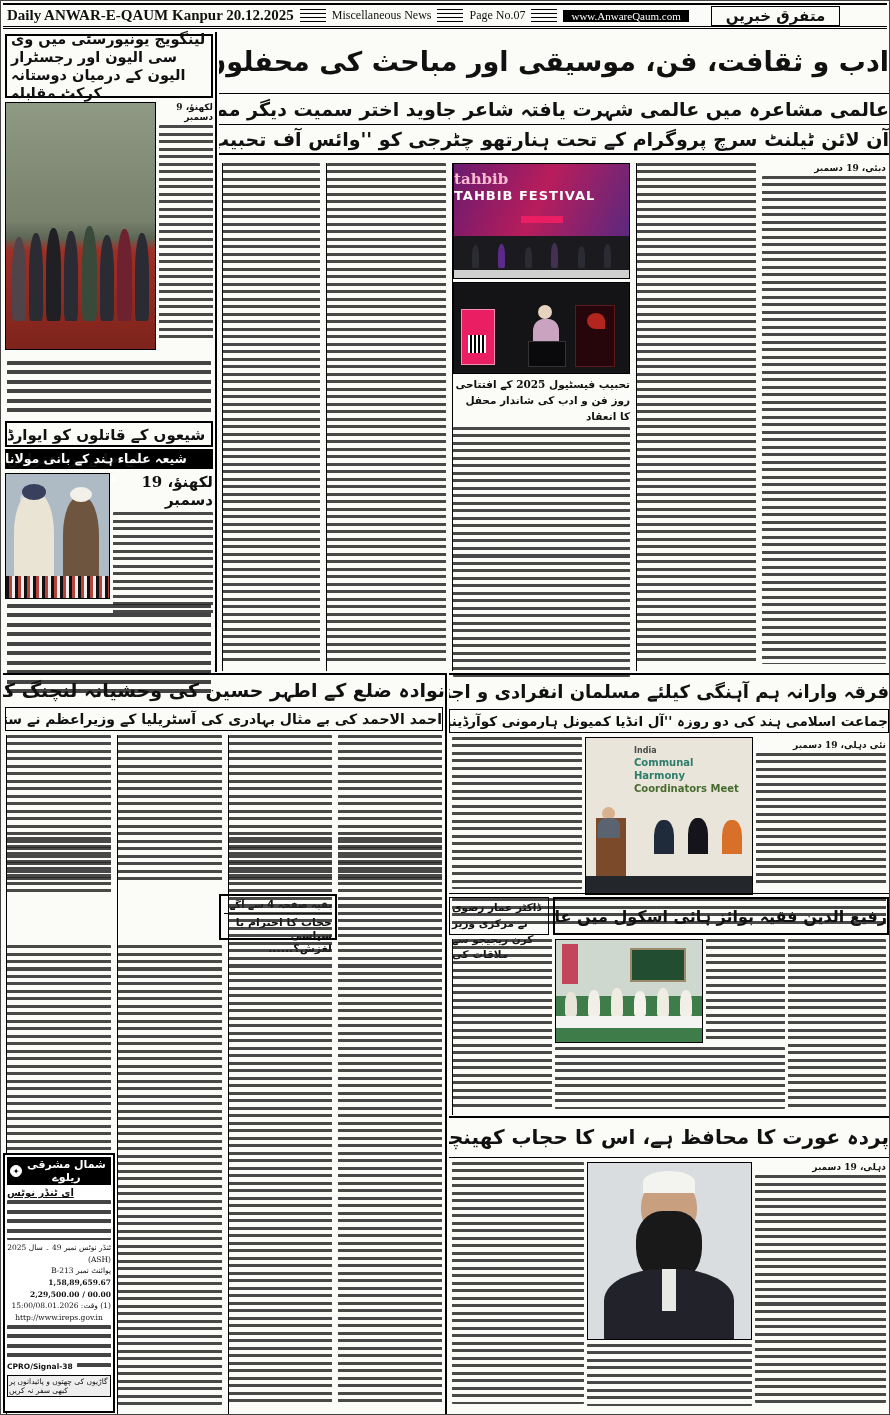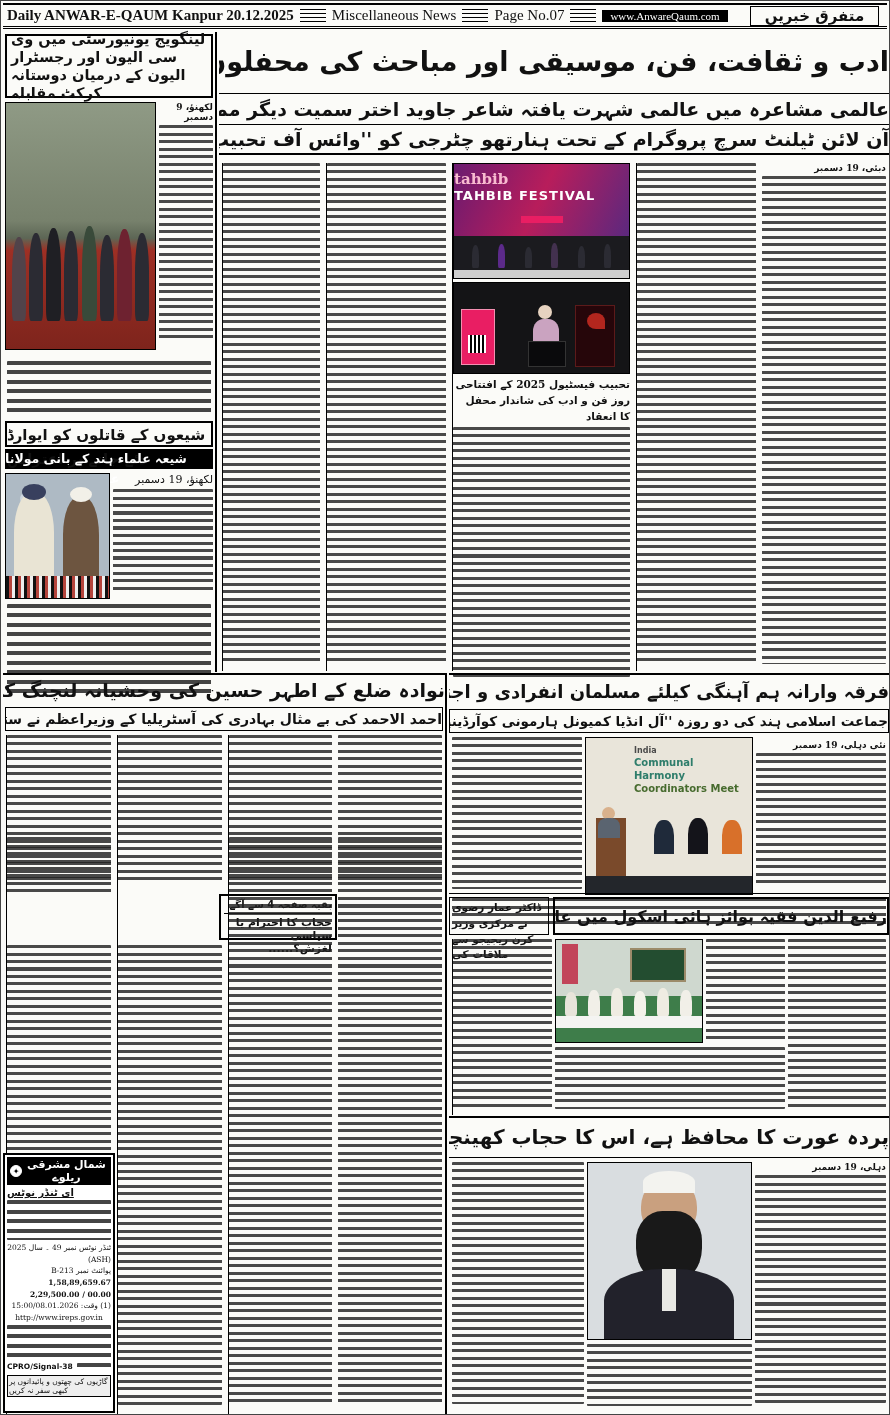--- a/index.html
+++ b/index.html
@@ -10,21 +10,21 @@
   .urdu{direction:rtl;font-family:"DejaVu Serif","DejaVu Sans",serif;}
   .center{text-align:left;}
   .bx{border:1px solid #000;}
   .bx2{border:2px solid #000;}
 
   
   #hdr{top:2px;left:2px;width:884px;height:26px;border-top:2px solid #000;border-bottom:3px double #000;
        display:flex;align-items:center;gap:6px;padding:1px 4px;font-family:"Liberation Serif","DejaVu Serif",serif;}
   .rule{flex:0 0 26px;height:14px;background:repeating-linear-gradient(to bottom,#000 0 1px,transparent 1px 4px);}
   .hbig{font-weight:bold;font-size:15px;white-space:nowrap;}
-  .hmid{font-size:15px;white-space:nowrap;}
+  .hmid{font-size:12px;white-space:nowrap;}
   .hweb{background:#000;color:#fff;font-size:11px;padding:0 8px;white-space:nowrap;}
   .hbox{border:1px solid #000;font-weight:bold;font-size:15px;padding:0 14px;white-space:nowrap;}
 
   
   .greek{background:repeating-linear-gradient(to bottom,#1c1c1c 0 4px,transparent 4px 9.5px);
          opacity:.82;border-radius:1px;}
   .greek.t{background:repeating-linear-gradient(to bottom,#222 0 3px,transparent 3px 7.5px);}
   .cols{display:flex;direction:rtl;}
   .cols > div{flex:1;margin:0 3px;}
   .vr{border-left:1px solid #000;}
@@ -77,21 +77,21 @@
         </div>
       </div>
     </div>
     <div class="greek" style="height:55px;margin:5px 4px;"></div>
 
     <div class="bx2 urdu nast center" style="margin:3px 2px 0 2px;height:26px;font-size:15px;line-height:24px;">شیعوں کے قاتلوں کو ایوارڈ دئے جانے پر اعتراض</div>
     <div class="urdu naskh center" style="margin:2px 2px 0 2px;height:20px;background:#000;color:#fff;font-size:12.5px;line-height:20px;">شیعہ علماء ہند کے بانی مولانا علی حسین کا بیان</div>
 
     <div style="display:flex;direction:rtl;height:126px;margin:4px 2px 0 2px;">
       <div style="flex:0 0 100px;margin-left:3px;">
-        <div class="urdu" style="font-size:11px;font-weight:normal;">لکھنؤ، 19 دسمبر</div>
+        <div class="urdu" style="font-size:15px;font-weight:bold;">لکھنؤ، 19 دسمبر</div>
         <div class="greek t" style="height:105px;margin-top:3px;"></div>
       </div>
       <div class="bx" style="flex:1;position:relative;background:
             radial-gradient(circle at 20% 20%, #cdd6de 0 6px, transparent 7px),
             radial-gradient(circle at 70% 50%, #c3cdd6 0 8px, transparent 9px),
             #aebac4;overflow:hidden;">
         <span class="abs" style="left:8px;top:18px;width:40px;height:90px;background:#e9e4d4;border-radius:45% 45% 8% 8%;"></span>
         <span class="abs" style="left:16px;top:10px;width:24px;height:16px;background:#38405e;border-radius:50%;"></span>
         <span class="abs" style="right:10px;top:22px;width:36px;height:86px;background:#6d5540;border-radius:45% 45% 8% 8%;"></span>
         <span class="abs" style="right:17px;top:13px;width:22px;height:15px;background:#f2f0e8;border-radius:50%;"></span>

